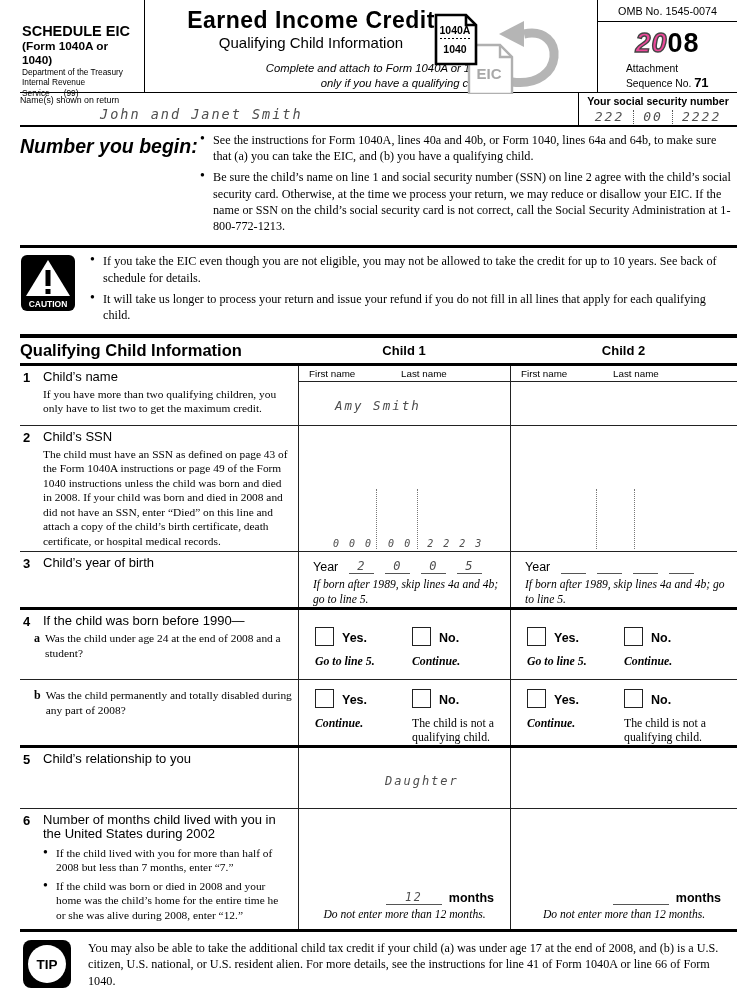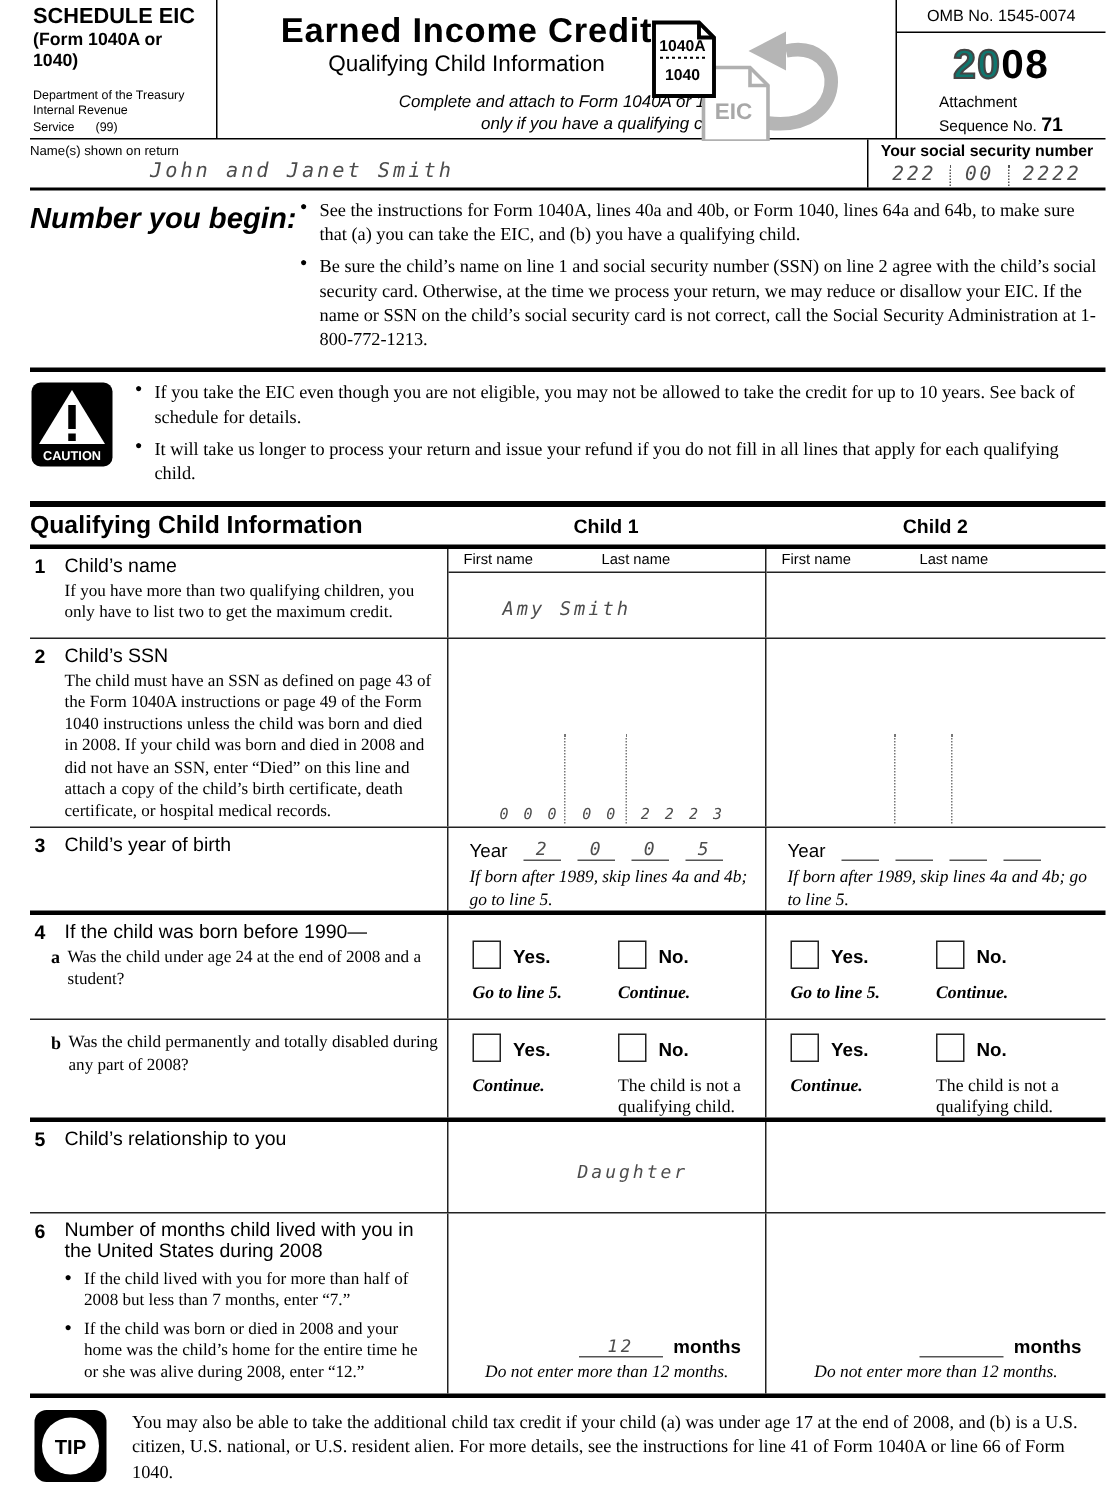--- a/index.html
+++ b/index.html
@@ -11,37 +11,37 @@
   }
   .page { width:740px; height:992px; padding:0 3px 0 20px; position:relative; }
   .serif { font-family:"Liberation Serif", serif; }
   .hand {
     font-family:"DejaVu Sans Mono", monospace; font-style:italic;
     color:#4d4d4d; letter-spacing:2px;
   }
 
   
   .hdr-top { display:flex; height:93px; border-bottom:1.5px solid #000; }
-  .hdr-left { width:125px; border-right:1.5px solid #000; padding:4px 4px 3px 2px;
+  .hdr-left { width:125px; border-right:1.5px solid #000; padding:24px 4px 3px 2px;
               display:flex; flex-direction:column; }
   .hdr-sched { font-size:14.5px; font-weight:bold; line-height:1.1; }
   .hdr-form  { font-size:11.8px; font-weight:bold; line-height:1.15; }
   .hdr-agency { margin-top:auto; font-size:8.3px; line-height:1.25; }
   .agency-99 { margin-left:14px; }
   .hdr-center { flex:1; position:relative; padding-top:8px; }
   .hdr-title-wrap { padding-right:120px; text-align:center; }
   .hdr-title { font-size:23px; font-weight:bold; letter-spacing:.5px; line-height:1.05; }
   .hdr-sub { font-size:15px; margin-top:2px; }
   .hdr-instr { text-align:right; padding-right:108px; font-style:italic;
                font-size:11.3px; line-height:1.3; margin-top:10px; }
   .hdr-icon { position:absolute; left:284px; top:2px; }
   .hdr-right { width:140px; border-left:1.5px solid #000; text-align:center; }
   .omb { font-size:10.8px; padding:5px 2px 4px; border-bottom:1.2px solid #000; }
   .tax-year { font-size:27px; font-weight:bold; margin-top:6px; letter-spacing:1px; }
-  .yr-outline { color:#0f766e; -webkit-text-stroke:1.4px #444; }
+  .yr-outline { color:#ec4899;font-style:italic; -webkit-text-stroke:1.4px #444; }
   .attach { font-size:10.3px; text-align:left; padding-left:28px; line-height:1.2; margin-top:4px; }
   .attach-no { font-size:13px; font-weight:bold; }
 
   .name-row { display:flex; height:34px; border-bottom:2px solid #000; }
   .name-cell { flex:1; position:relative; }
   .tiny-label { font-size:8.8px; padding-top:2px; }
   .name-value { position:absolute; left:80px; top:13px; font-size:13.5px; }
   .ssn-box { width:159px; border-left:1.5px solid #000; text-align:center; }
   .ssn-box-label { font-size:10.6px; font-weight:bold; padding-top:2px; }
   .ssn-box-val { font-size:13px; margin-top:2px; display:flex; justify-content:center; align-items:center; }
@@ -427,21 +427,21 @@
     </div>
     <div class="c3">
       <div class="rel-entry hand"></div>
     </div>
   </div>
 
   <div class="trow r6 thick">
     <div class="lcell">
       <div class="ln-num">6</div>
       <div>
-        <div class="ln-title">Number of months child lived with you in the United States during 2008</div>
+        <div class="ln-title">Number of months child lived with you in the United States during 2002</div>
         <div class="ln-bullets serif">
           <div class="blt">If the child lived with you for more than half of 2008 but less than 7 months, enter “7.”</div>
           <div class="blt">If the child was born or died in 2008 and your home was the child’s home for the entire time he or she was alive during 2008, enter “12.”</div>
         </div>
       </div>
     </div>
     <div class="c2">
       <div class="months-wrap">
         <div class="months-line">
           <span class="months-slot hand">12</span>

